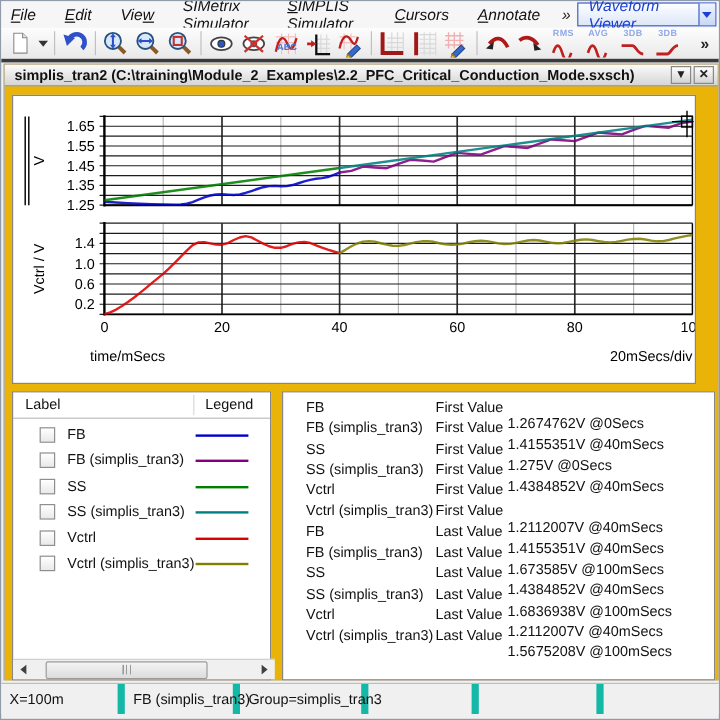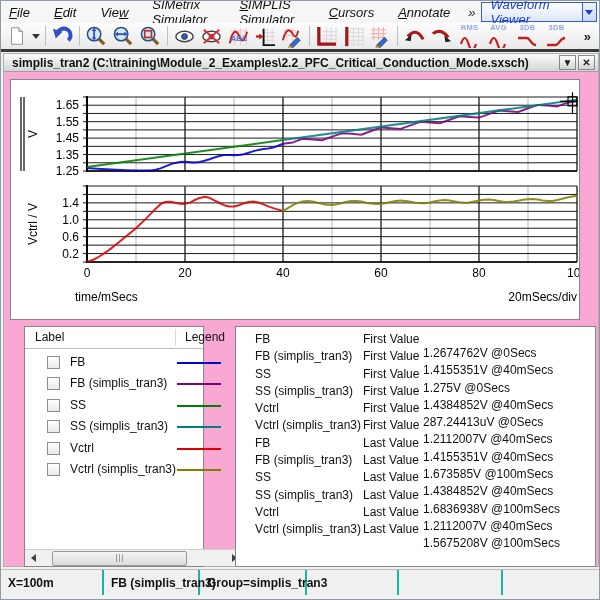--- a/index.html
+++ b/index.html
@@ -25,36 +25,36 @@
   .toolbar-rule{position:absolute;left:0;top:48px;width:598px;height:3px;background:#3a3a3a;}
   .tb{border:none;background:transparent;width:27px;height:26px;padding:0;margin:0;
     display:flex;align-items:center;justify-content:center;position:relative;}
   .tb.narrow{width:12px;}
   .tsep{width:1px;height:20px;background:#c0c0c0;margin:0 3px;}
   .tlabelbtn{width:29px;}
   .tlabel{position:absolute;top:0px;left:0;width:100%;text-align:center;
     font-size:7.5px;font-weight:bold;color:#8fa8e8;letter-spacing:.3px;}
   .toolbar .menu-overflow{margin-left:auto;padding-right:8px;font-weight:bold;}
   
-  .subwin{position:absolute;left:2px;top:52px;width:596px;height:514px;background:#f9a8d4;
+  .subwin{position:absolute;left:2px;top:52px;width:596px;height:514px;background:#eab308;
     border:1px solid #aeaeae;}
   .titlebar{position:absolute;left:0;top:0;width:594px;height:18px;
     background:linear-gradient(#fbfbfb,#d5d5d5);border-bottom:1px solid #9f9f9f;
     display:flex;align-items:center;font-weight:bold;font-size:12px;}
   .titlebar .ttext{padding-left:8px;white-space:nowrap;overflow:hidden;}
   .tbtns{margin-left:auto;display:flex;gap:2px;padding-right:3px;}
   .tbtn{width:17px;height:15px;border:1px solid #888;background:linear-gradient(#fefefe,#d3d3d3);
     display:flex;align-items:center;justify-content:center;font-size:10px;font-weight:bold;color:#222;line-height:1;}
   
   .graphbox{position:absolute;left:6px;top:25px;width:570px;height:241px;background:#fff;
     border:1px solid #868686;}
   .graphbox svg{display:block;}
   
   .panel{position:absolute;background:#fff;border:1px solid #868686;}
-  .legendpanel{left:20px;top:272px;width:180px;height:241px;}
+  .legendpanel{left:6px;top:272px;width:216px;height:241px;}
   .valuespanel{left:231px;top:272px;width:361px;height:241px;}
   .phead{position:relative;height:22px;border-bottom:1px solid #bdbdbd;font-size:12px;color:#111;}
   .phead .hlabel{position:absolute;top:3px;}
   .pheaddiv{position:absolute;top:2px;bottom:2px;width:1px;background:#d9d9d9;}
   .lrow{position:relative;height:21.4px;}
   .cb{position:absolute;left:22px;top:4px;width:13px;height:13px;border:1px solid #8e8e8e;
     background:linear-gradient(#fff,#e9e9e9);}
   .ltext{position:absolute;left:45px;top:3px;white-space:nowrap;}
   .lline{position:absolute;left:152px;top:10px;width:44px;height:2px;}
   .legend-rows{padding-top:3px;}
@@ -69,21 +69,21 @@
   .harrow{width:17px;height:17px;display:flex;align-items:center;justify-content:center;}
   .tri-left{width:0;height:0;border-top:4px solid transparent;border-bottom:4px solid transparent;border-right:5px solid #404040;}
   .tri-right{width:0;height:0;border-top:4px solid transparent;border-bottom:4px solid transparent;border-left:5px solid #404040;}
   .htrack{position:relative;flex:1;height:17px;}
   .hthumb{position:absolute;left:10px;top:1px;width:135px;height:15px;border:1px solid #9a9a9a;border-radius:2px;
     background:linear-gradient(#f4f4f4,#dcdcdc);display:flex;align-items:center;justify-content:center;}
   .grip{width:8px;height:8px;background:repeating-linear-gradient(90deg,#9a9a9a 0 1px,transparent 1px 3px);}
   
   .statusbar{position:absolute;left:0;top:568px;width:598px;height:26px;background:#f0f0f0;
     border-top:1px solid #bdbdbd;display:flex;font-size:12px;}
-  .sfield{height:100%;display:flex;align-items:center;padding-left:7px;border-right:2px solid #14b8a6;white-space:nowrap;font-weight:bold;}
+  .sfield{height:100%;display:flex;align-items:center;padding-left:7px;border-right:6px solid #14b8a6;white-space:nowrap;}
 </style>
 </head>
 <body>
 
 <div class="window">
 
   <div class="menubar">
     <span id="menu-items" style="display:flex;align-items:center;">
         <span class="mitem"><u>F</u>ile</span>
         <span class="mitem"><u>E</u>dit</span>
@@ -415,21 +415,20 @@
             <span class="c3">1.275V @0Secs</span>
           </div>
           <div class="vrow">
             <span class="c1">SS (simplis_tran3)</span>
             <span class="c2">First Value</span>
             <span class="c3">1.4384852V @40mSecs</span>
           </div>
           <div class="vrow">
             <span class="c1">Vctrl</span>
             <span class="c2">First Value</span>
-            <span class="c3">287.24413uV @0Secs</span>
           </div>
           <div class="vrow">
             <span class="c1">Vctrl (simplis_tran3)</span>
             <span class="c2">First Value</span>
             <span class="c3">1.2112007V @40mSecs</span>
           </div>
           <div class="vrow">
             <span class="c1">FB</span>
             <span class="c2">Last Value</span>
             <span class="c3">1.4155351V @40mSecs</span>

